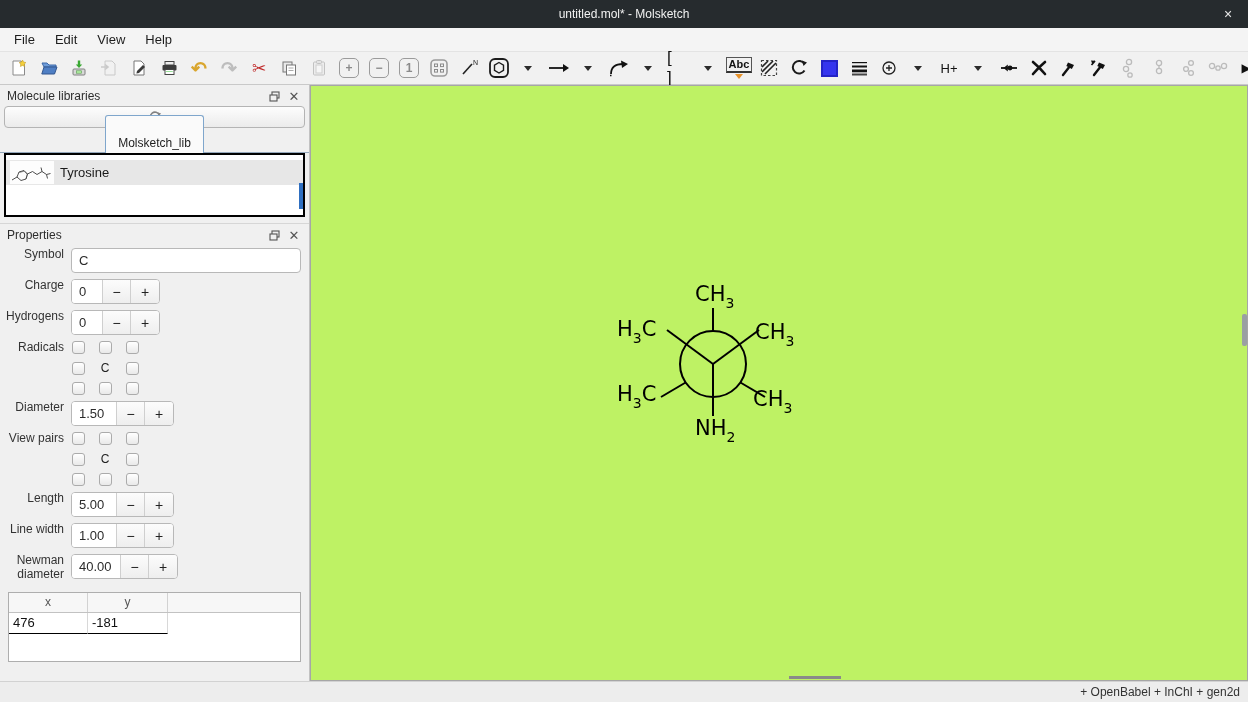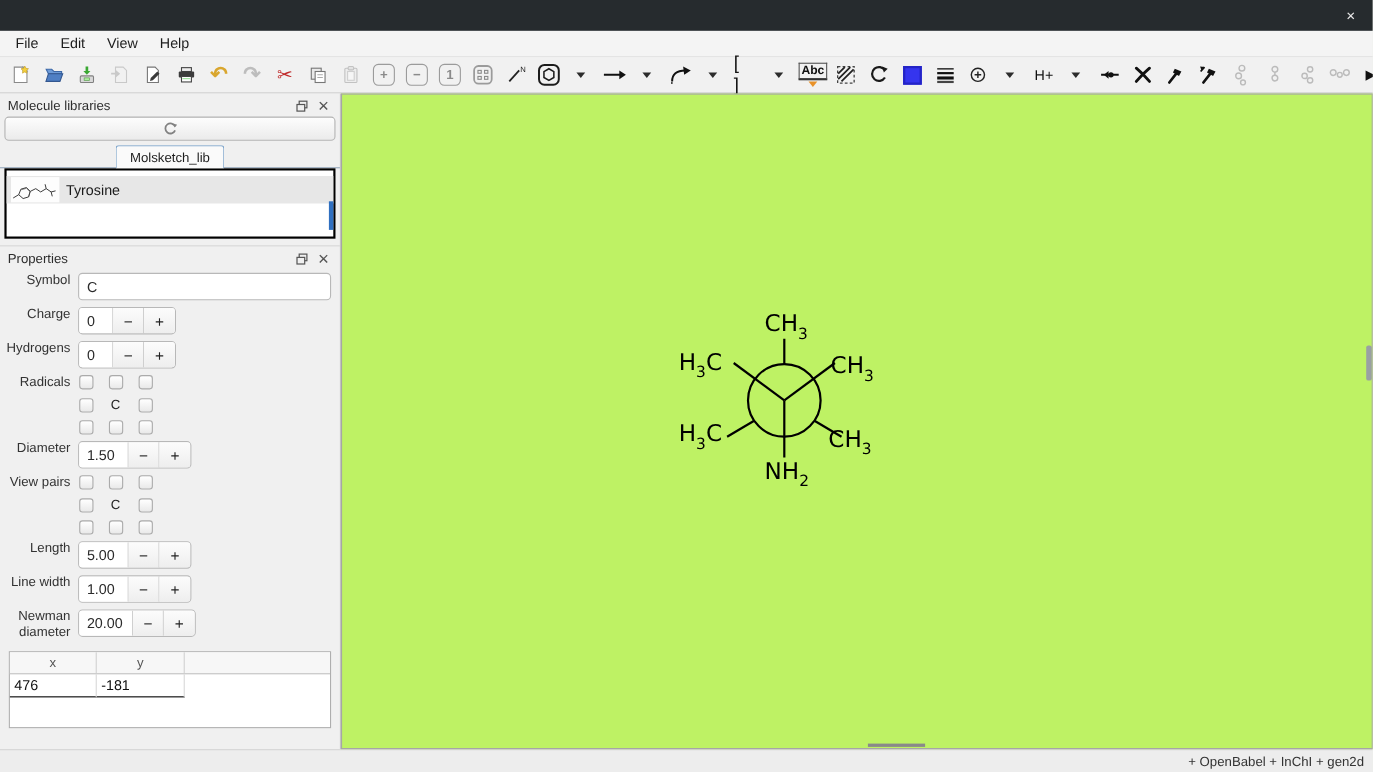--- a/index.html
+++ b/index.html
@@ -46,21 +46,21 @@
   .dock-header .spacer { flex:1; }
   .dock-btn { width:16px; height:14px; display:flex; align-items:center; justify-content:center; color:#555; margin-left:4px; }
   .dock-close { font-size:13px; color:#555; }
 
   
   .refresh-btn { margin:3px 4px; height:22px; border:1px solid #b4b4b4; border-radius:4px;
     background:linear-gradient(#fdfdfd,#ebebeb); display:flex; align-items:center; justify-content:center; }
   .tabsrow { height:22px; display:flex; justify-content:center; align-items:flex-end; position:relative; }
   .tabsrow::before { content:""; position:absolute; left:0; right:0; bottom:0; border-bottom:1px solid #94a7bb; }
   .tab { position:relative; z-index:1; background:#fafafa; border:1px solid #7fa6cc; border-bottom:none;
-    border-radius:3px 3px 0 0; font-size:12px; padding:3px 12px 3px 12px; color:#1d1d1d; }
+    border-radius:3px 3px 0 0; font-size:12px; padding:20px 12px 3px 12px; color:#1d1d1d; }
   .libbox { margin:0 4px; height:64px; background:#ffffff; border:2px solid #000000; position:relative; }
   .librow { height:25px; margin-top:5px; background:#e7e7e7; display:flex; align-items:center; padding-left:4px; }
   .librow .thumb { width:44px; height:23px; background:#fdfdfd; margin-right:6px; }
   .librow .libname { font-size:13px; color:#1a1a1a; }
   .lib-scroll { position:absolute; right:0; bottom:6px; width:4px; height:26px; background:#2f6fc0; }
 
   .dock-sep { border-top:1px solid #d6d6d6; margin-top:6px; }
 
   
   .props { flex:1; overflow:hidden; }
@@ -105,20 +105,21 @@
   .hscroll { position:absolute; left:478px; bottom:1px; width:52px; height:3px; background:#8a8a8a; }
 
   
   .statusbar { height:21px; background:#ededed; border-top:1px solid #d2d2d2;
     display:flex; align-items:center; justify-content:flex-end; padding-right:8px; font-size:12px; color:#333; }
 </style>
 </head>
 <body>
 
 <div class="titlebar">
+  <div class="title">untitled.mol* - Molsketch</div>
   <div class="close">×</div>
 </div>
 
 <div class="menubar">
   <div class="menu-item">File</div>
   <div class="menu-item">Edit</div>
   <div class="menu-item">View</div>
   <div class="menu-item">Help</div>
 </div>
 
@@ -511,21 +512,21 @@
         <div class="spin">
           <div class="val w44">1.00</div>
           <div class="btn minus">−</div>
           <div class="btn">+</div>
         </div>
       </div>
 
       <div class="prow">
         <div class="plabel">Newman diameter</div>
         <div class="spin">
-          <div class="val w48">20.00</div>
+          <div class="val w48">40.00</div>
           <div class="btn minus">−</div>
           <div class="btn">+</div>
         </div>
       </div>
 
       <div class="ctable">
         <div class="ct-head">
           <div class="hc c1">x</div>
           <div class="hc c2">y</div>
           <div class="hc c3"></div>

